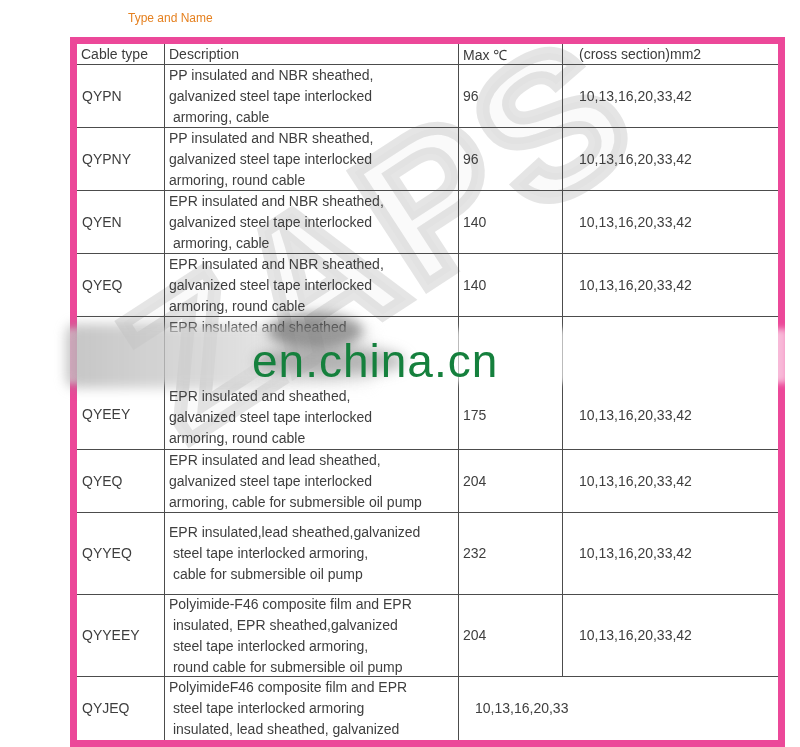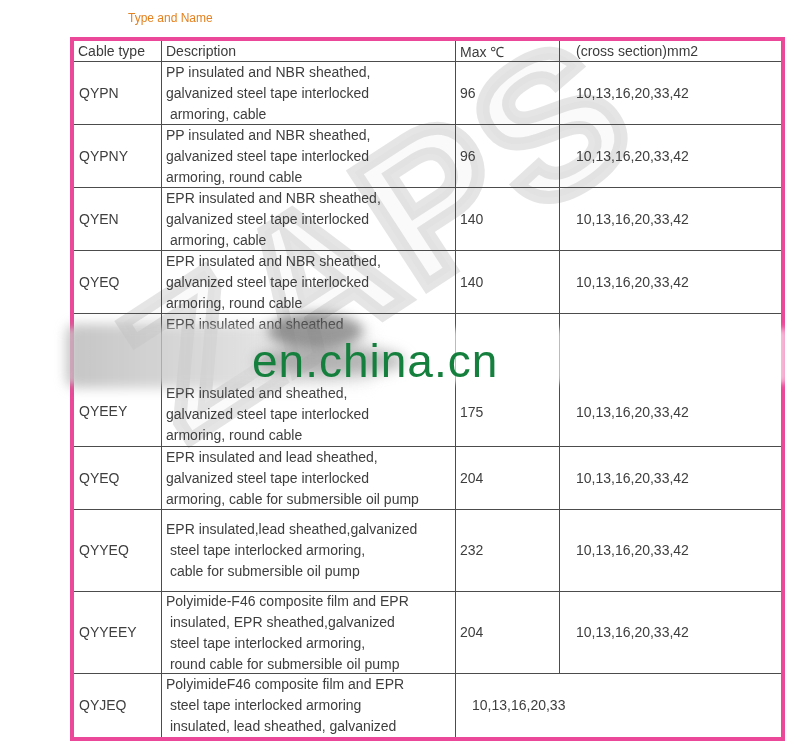--- a/index.html
+++ b/index.html
@@ -9,21 +9,21 @@
     position:relative; width:800px; height:747px; background:#fff;
     overflow:hidden;
   }
   .title {
     position:absolute; left:128px; top:11px; z-index:4;
     font-size:12px; font-weight:400; color:#e5801f;
   }
   
   .tbl {
     position:absolute; left:70px; top:37px; width:715px; z-index:1;
-    border:4px solid #ec4899;
+    border:7px solid #ec4899;
     font-size:14px; color:#3e3e3e; background:transparent;
   }
   .row { display:flex; border-bottom:1px solid #4c4c4c; }
   .row:last-child { border-bottom:none; }
   .cell { border-right:1px solid #4c4c4c; overflow:hidden; }
   .cell:last-child { border-right:none; }
   .c1 { width:88px; }
   .c2 { width:294px; }
   .c3 { width:104px; }
   .c4 { flex:1;margin-left:12px; }

